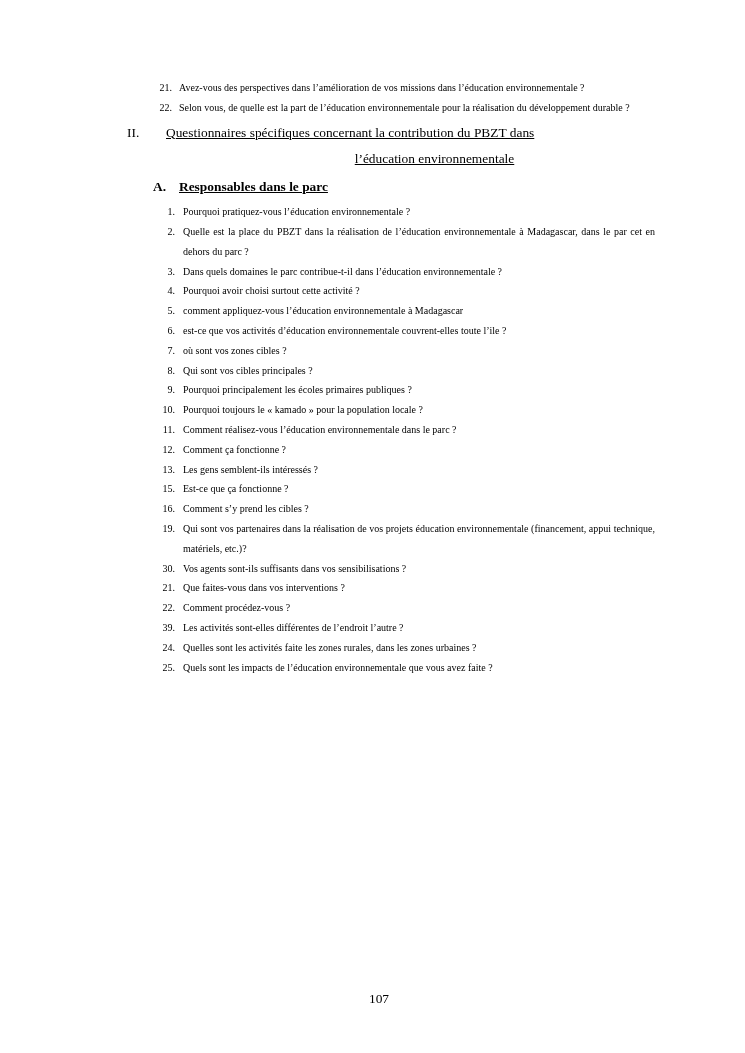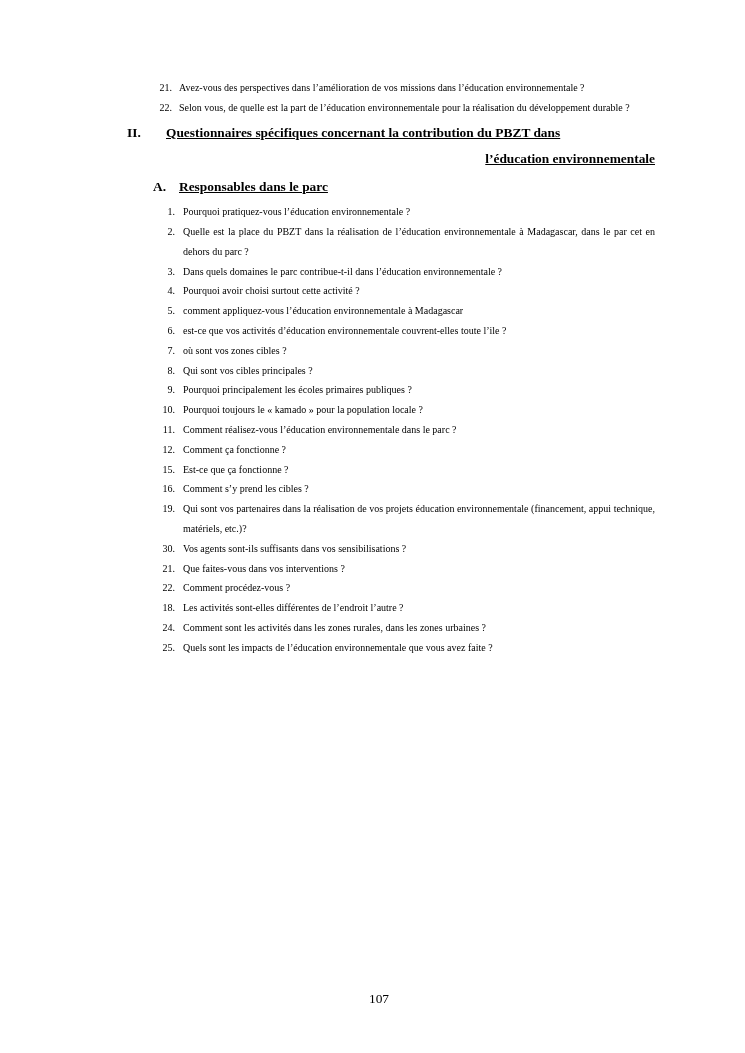--- a/index.html
+++ b/index.html
@@ -60,37 +60,37 @@
   .group-top .item .txt {
     text-align: justify;
   }
 
   
   .section {
     display: flex;
     align-items: flex-start;
     font-size: 13.4px;
     line-height: 1.98;
-    font-weight: bold;
+    font-weight: normal;
     margin-top: 2px;
   }
   .section .rn {
     width: 39px;
     flex: 0 0 39px;
     text-align: left;
     margin-left: -13px;
   }
   .section .sec-txt {
     flex: 1 1 auto;
     text-decoration: underline;
     text-align: justify;
   }
   .section .sec-txt .line2 {
     display: block;
-    text-align: right;
+    text-align: center;
     margin-left: 48px;
   }
 
   
   .subsection {
     display: flex;
     align-items: flex-start;
     font-size: 13.4px;
     line-height: 1.98;
     font-weight: bold;
@@ -201,20 +201,24 @@
       </div>
       <div class="item">
         <span class="num">11.</span>
         <span class="txt">Comment réalisez-vous l’éducation environnementale dans le parc ?</span>
       </div>
       <div class="item">
         <span class="num">12.</span>
         <span class="txt">Comment ça fonctionne ?</span>
       </div>
       <div class="item">
+        <span class="num">13.</span>
+        <span class="txt">Les gens semblent-ils intéressés ?</span>
+      </div>
+      <div class="item">
         <span class="num">15.</span>
         <span class="txt">Est-ce que ça fonctionne ?</span>
       </div>
       <div class="item">
         <span class="num">16.</span>
         <span class="txt">Comment s’y prend les cibles ?</span>
       </div>
       <div class="item justify">
         <span class="num">19.</span>
         <span class="txt">Qui sont vos partenaires dans la réalisation de vos projets éducation environnementale (financement, appui technique, matériels, etc.)?</span>
@@ -225,26 +229,26 @@
       </div>
       <div class="item">
         <span class="num">21.</span>
         <span class="txt">Que faites-vous dans vos interventions ?</span>
       </div>
       <div class="item">
         <span class="num">22.</span>
         <span class="txt">Comment procédez-vous ?</span>
       </div>
       <div class="item">
-        <span class="num">18.</span>
+        <span class="num">39.</span>
         <span class="txt">Les activités sont-elles différentes de l’endroit l’autre ?</span>
       </div>
       <div class="item">
         <span class="num">24.</span>
-        <span class="txt">Comment sont les activités dans les zones rurales, dans les zones urbaines ?</span>
+        <span class="txt">Quelles sont les activités faite les zones rurales, dans les zones urbaines ?</span>
       </div>
       <div class="item">
         <span class="num">25.</span>
         <span class="txt">Quels sont les impacts de l’éducation environnementale que vous avez faite ?</span>
       </div>
 
     </div>
   </div>
 
   <div class="pagenum">107</div>

